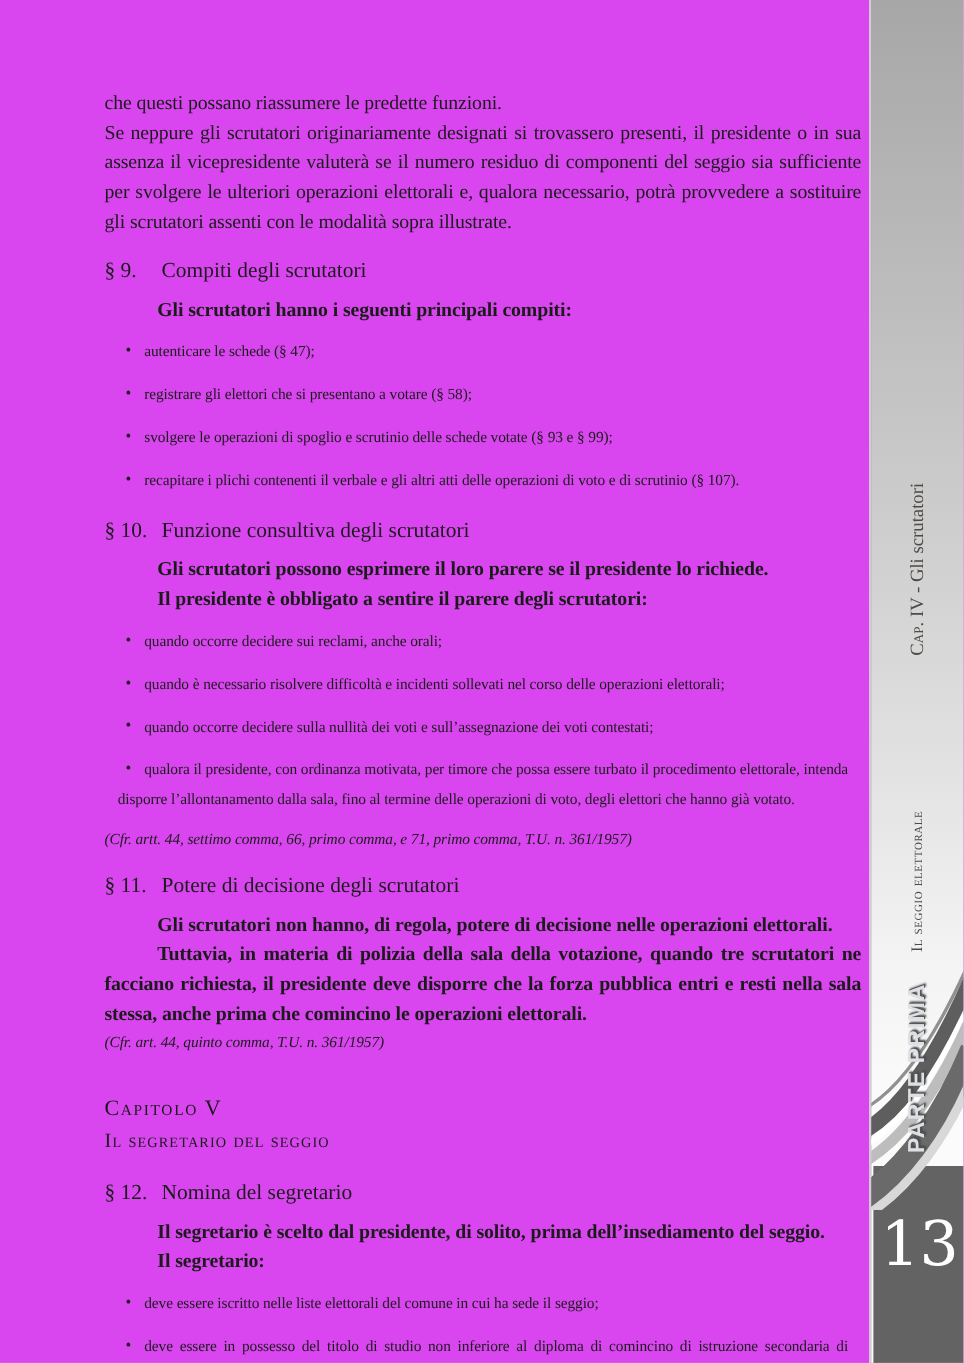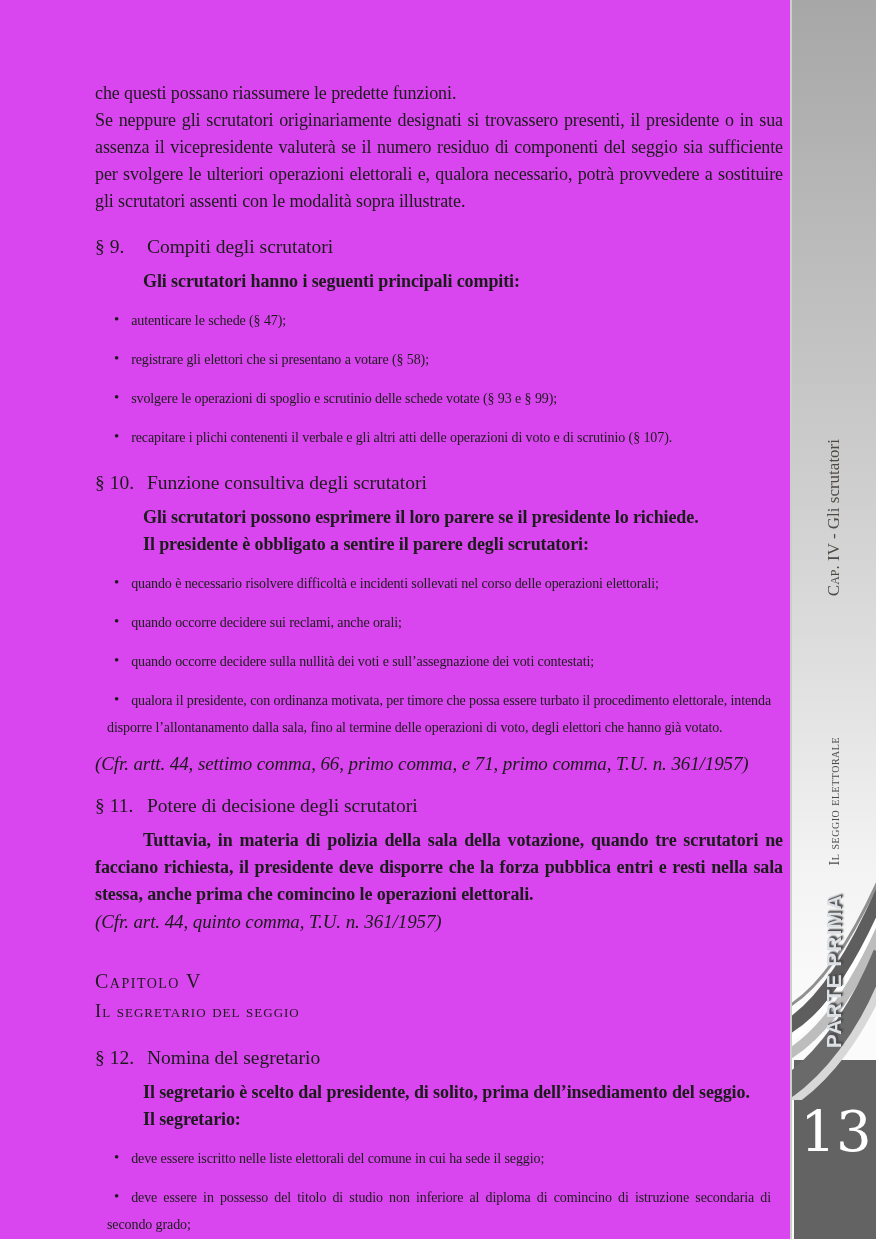--- a/index.html
+++ b/index.html
@@ -5,21 +5,21 @@
   html,body{margin:0;padding:0;background:#e8e8e8;}
   .page{position:relative;width:876px;height:1239px;background:#d946ef;overflow:hidden;
         font-family:"Liberation Serif","DejaVu Serif",serif;color:#1b1b1b;}
   .content{position:absolute;left:95px;top:80px;width:688px;}
   .para{margin:0;font-size:18px;line-height:27px;text-align:justify;letter-spacing:-0.1px;}
   .ind{text-indent:48px;font-weight:bold;}
   .bullet{margin:12px;font-size:14px;line-height:27px;text-align:justify;letter-spacing:-0.1px;}
   .bullet::before{content:"\2022";font-size:15px;padding:0 12px 0 7px;position:relative;top:-1px;}
   .sec-head{margin:19px 0 8px 0;font-size:19.5px;font-weight:normal;line-height:26px;}
   .sec-num{display:inline-block;min-width:47px;}
-  .citation{margin:3px 0 0 0;font-size:19px;line-height:21px;font-style:italic;letter-spacing:-0.1px;}
+  .citation{margin:3px 0 0 0;font-size:14px;line-height:21px;font-style:italic;letter-spacing:-0.1px;}
   .chapter-block{margin:34px 0 10px 0;}
   .chap-line1{font-size:20px;font-variant:small-caps;letter-spacing:1.5px;line-height:30px;}
   .chap-line2{font-size:18.5px;font-variant:small-caps;letter-spacing:1px;line-height:30px;}
   .sc{font-variant:small-caps;}
 
   
   .sidebar{position:absolute;left:790px;top:0;width:86px;height:1239px;
            background:linear-gradient(to bottom,#a7a7a7 0%,#b9b9b9 18%,#cfcfcf 40%,#e4e4e4 58%,#f3f3f3 70%,#fbfbfb 82%);
            border-left:2px solid #cdcdcd;box-sizing:border-box;}
   .vtab{position:absolute;left:0;width:100%;display:flex;align-items:center;justify-content:center;}
@@ -52,30 +52,31 @@
     <p class="bullet">registrare gli elettori che si presentano a votare (§ 58);</p>
     <p class="bullet">svolgere le operazioni di spoglio e scrutinio delle schede votate (§ 93 e § 99);</p>
     <p class="bullet">recapitare i plichi contenenti il verbale e gli altri atti delle operazioni di voto e di scrutinio (§ 107).</p>
 
     <h2 class="sec-head">
       <span class="sec-num">§ 10.</span>
       <span>Funzione consultiva degli scrutatori</span>
     </h2>
     <p class="para ind">Gli scrutatori possono esprimere il loro parere se il presidente lo richiede.</p>
     <p class="para ind">Il presidente è obbligato a sentire il parere degli scrutatori:</p>
+    <p class="bullet">quando occorre decidere sui reclami, anche orali;</p>
     <p class="bullet">quando è necessario risolvere difficoltà e incidenti sollevati nel corso delle operazioni elettorali;</p>
-    <p class="bullet">quando occorre decidere sui reclami, anche orali;</p>
     <p class="bullet">quando occorre decidere sulla nullità dei voti e sull’assegnazione dei voti contestati;</p>
     <p class="bullet">qualora il presidente, con ordinanza motivata, per timore che possa essere turbato il procedimento elettorale, intenda disporre l’allontanamento dalla sala, fino al termine delle operazioni di voto, degli elettori che hanno già votato.</p>
     <p class="citation">(Cfr. artt. 44, settimo comma, 66, primo comma, e 71, primo comma, T.U. n. 361/1957)</p>
 
     <h2 class="sec-head">
       <span class="sec-num">§ 11.</span>
       <span>Potere di decisione degli scrutatori</span>
     </h2>
+    <p class="para ind">Gli scrutatori non hanno, di regola, potere di decisione nelle operazioni elettorali.</p>
     <p class="para ind">Tuttavia, in materia di polizia della sala della votazione, quando tre scrutatori ne facciano richiesta, il presidente deve disporre che la forza pubblica entri e resti nella sala stessa, anche prima che comincino le operazioni elettorali.</p>
     <p class="citation">(Cfr. art. 44, quinto comma, T.U. n. 361/1957)</p>
 
     <div class="chapter-block">
       <div class="chap-line1">Capitolo V</div>
       <div class="chap-line2">Il segretario del seggio</div>
     </div>
 
     <h2 class="sec-head">
       <span class="sec-num">§ 12.</span>

